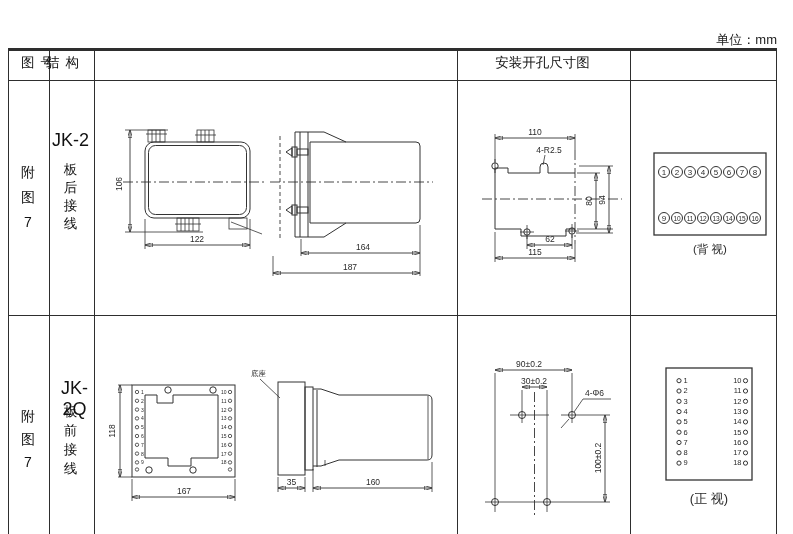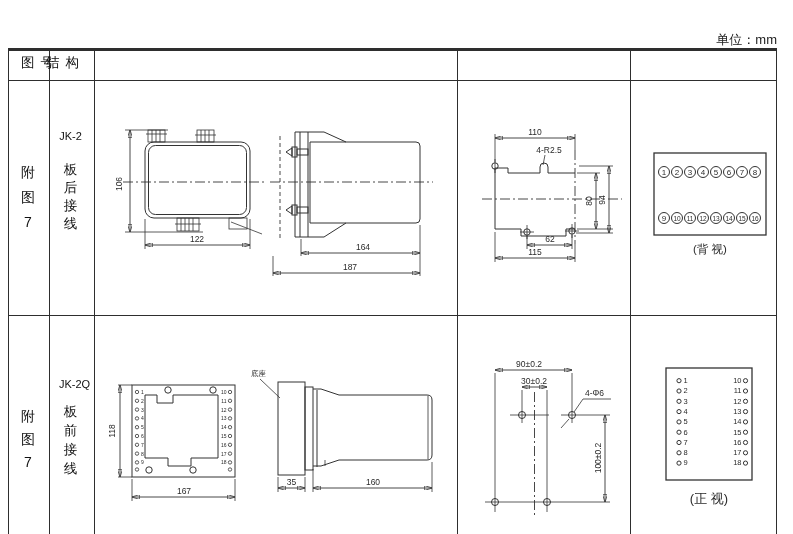--- a/index.html
+++ b/index.html
@@ -8,21 +8,21 @@
   .unit{position:absolute;top:1px;right:16px;height:16px;font-size:13px;color:#1d1d1d;}
   .tbl{position:absolute;left:8px;top:18px;width:767px;height:508px;
        border:1px solid #2e2e2e;border-top:3px solid #2e2e2e;border-bottom:3px solid #2e2e2e;}
   .vline{position:absolute;top:0;bottom:0;width:1px;background:#2e2e2e;}
   .hline{position:absolute;left:0;right:0;height:1px;background:#2e2e2e;}
   .hcell{position:absolute;top:18px;height:29px;display:flex;align-items:center;justify-content:center;
          font-size:13.5px;color:#111;}
   .sp{letter-spacing:6px;text-indent:6px;}
   .vstack{position:absolute;display:flex;flex-direction:column;align-items:center;
           font-size:14px;color:#111;}
-  .model{position:absolute;font-size:11px;color:#111;text-align:center;}
+  .model{position:absolute;font-size:18px;color:#111;text-align:center;}
   svg{position:absolute;overflow:visible;}
   svg line,svg path,svg rect,svg circle,svg polygon{stroke:#333;fill:none;stroke-width:1;}
   svg .thk{stroke-width:1.3;}
   svg .cl{stroke-dasharray:10 3 2 3;stroke-width:0.9;}
   svg .dsh{stroke-dasharray:4 3;stroke-width:0.9;}
   svg .thin{stroke-width:0.8;}
   svg .dim{stroke-width:0.9;marker-start:url(#ar);marker-end:url(#ar);}
   svg .hat{stroke-width:0.8;}
   svg text{stroke:none;fill:#2a2a2a;font-family:"Liberation Sans",sans-serif;}
   svg .dt{font-size:8.5px;}
@@ -48,20 +48,21 @@
     <div class="vline" style="left:40px"></div>
     <div class="vline" style="left:85px"></div>
     <div class="vline" style="left:448px"></div>
     <div class="vline" style="left:621px"></div>
     <div class="hline" style="top:29px"></div>
     <div class="hline" style="top:264px"></div>
   </div>
 
   <div class="hcell sp" style="left:8px;width:59px">图号</div>
   <div class="hcell sp" style="left:40px;width:45px">结构</div>
+  <div class="hcell" style="left:456px;width:173px">安装开孔尺寸图</div>
 
   <div class="vstack" style="left:8px;top:130px;width:40px;line-height:25px">
     <div>附</div>
     <div>图</div>
     <div>7</div>
   </div>
   <div class="model" style="left:48px;top:100px;width:45px">JK-2</div>
   <div class="vstack" style="left:48px;top:131px;width:45px;line-height:18px;font-size:13.5px">
     <div>板</div>
     <div>后</div>

